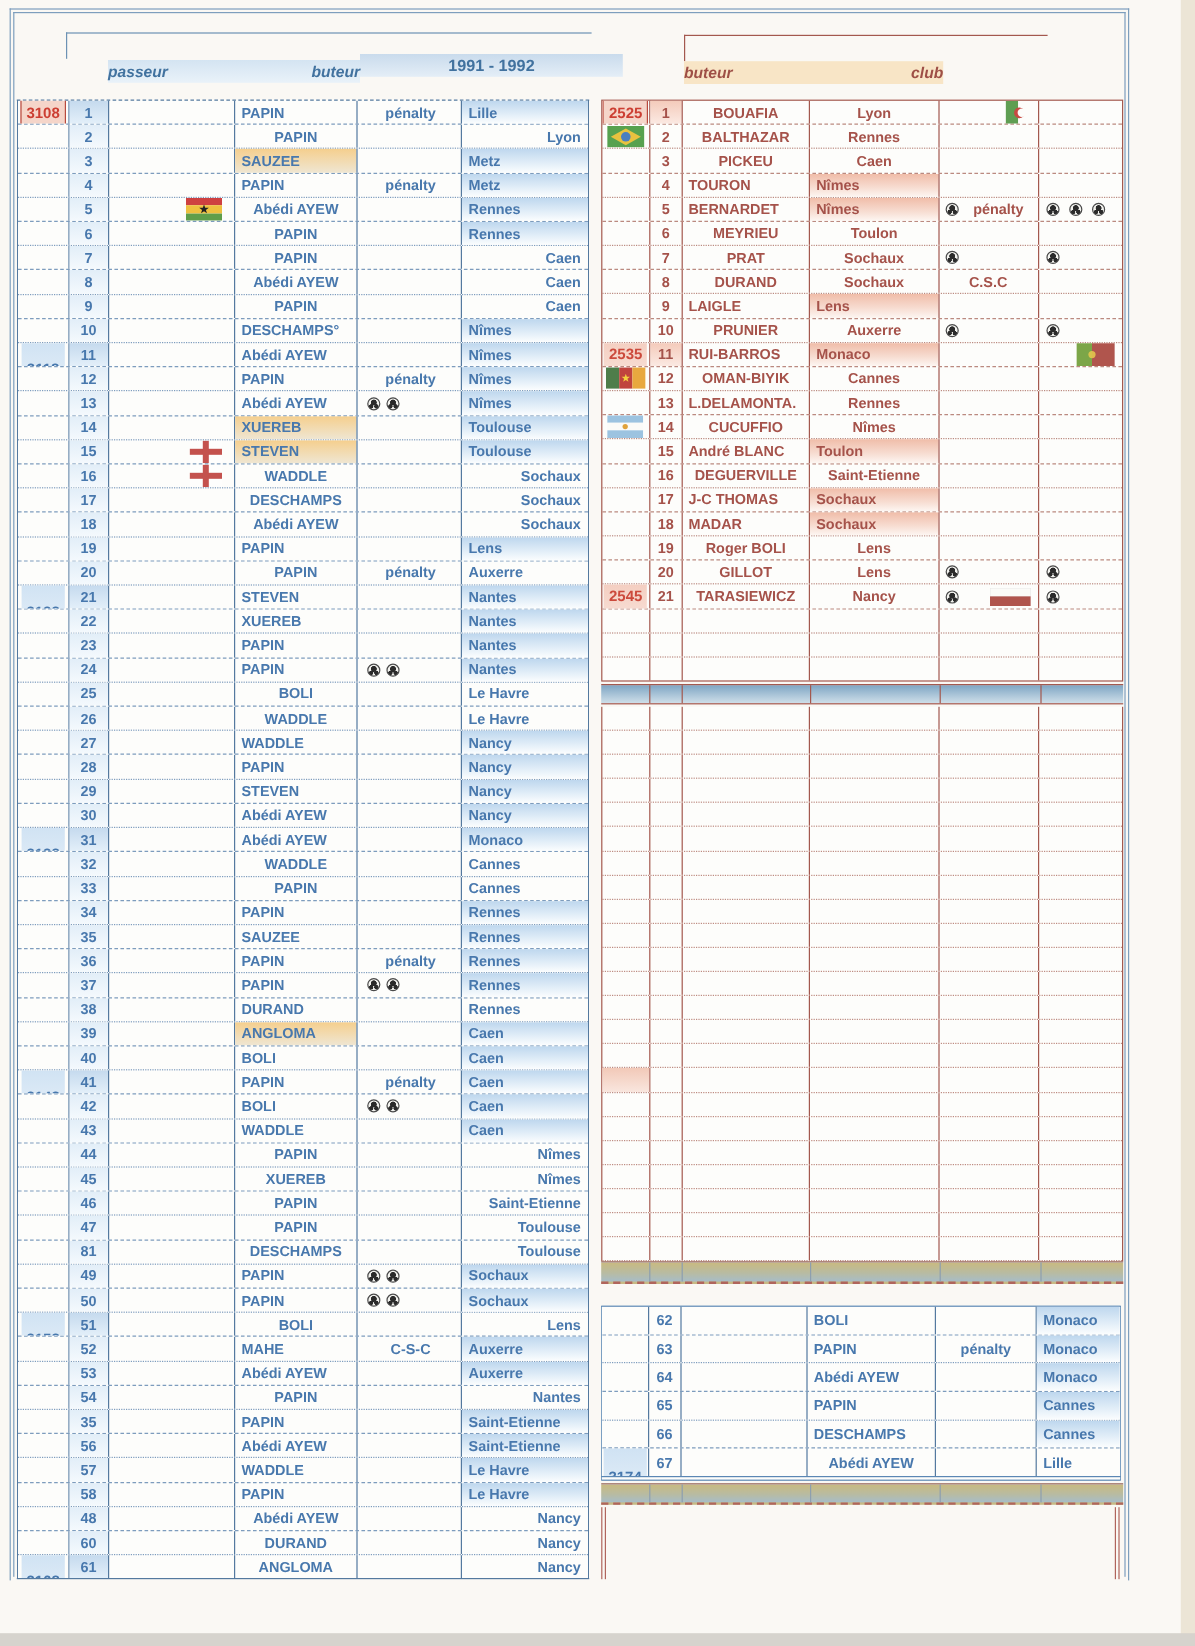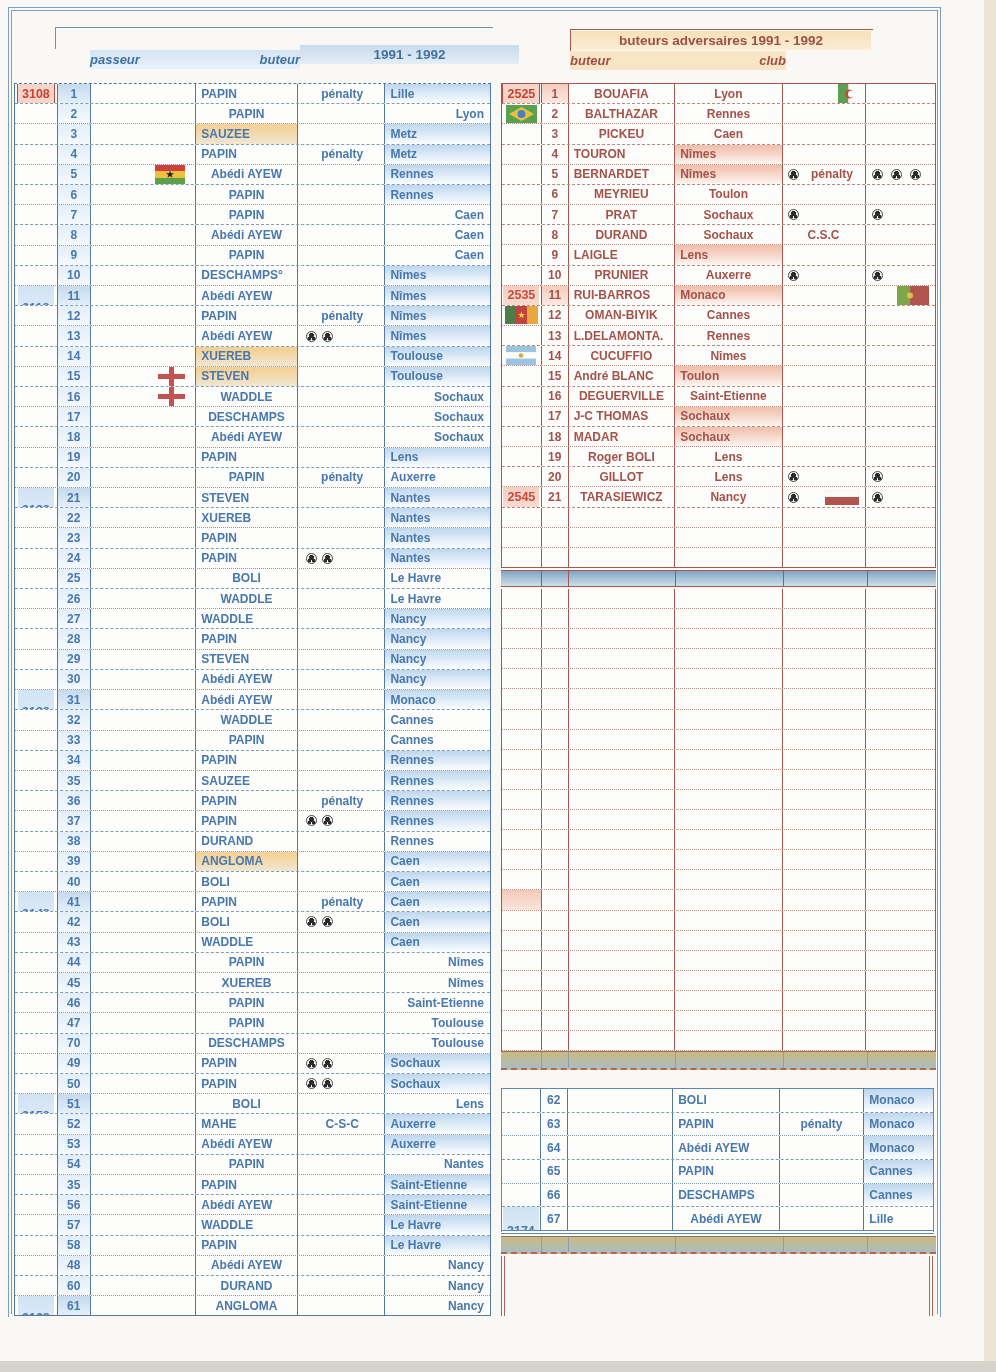--- a/index.html
+++ b/index.html
@@ -112,21 +112,20 @@
   <div class="frame inner" style="left:11px;top:10px;width:925px;height:1303px;"></div>
 
   <div class="bracket" style="left:55px;top:27px;width:437px;height:21px;"></div>
   <div class="band blue" style="left:300px;top:45px;width:219px;height:19px;">1991 - 1992</div>
   <div class="band blue2 cols" style="left:90px;top:50px;width:210px;height:19px;">
     <span class="it">passeur</span>
     <span class="it">buteur</span>
   </div>
 
   <div class="bracket red" style="left:570px;top:29px;width:302px;height:21px;"></div>
-  <div class="band tan" style="left:571px;top:30.5px;width:300px;height:19px;">buteurs adversaires 1991 - 1992</div>
   <div class="band tan2 cols" style="left:570px;top:51px;width:216px;height:19px;">
     <span class="it">buteur</span>
     <span class="it">club</span>
   </div>
 
   <div class="tbl" id="left-rows">
       <div class="lrow">
         <div class="cell vb c-id">
           <div class="idbox id-red">3108</div>
         </div>
@@ -556,21 +555,21 @@
       <div class="lrow">
         <div class="cell vb c-id"></div>
         <div class="cell vb c-num">47</div>
         <div class="cell vb c-pas"></div>
         <div class="cell vb c-but align-c">PAPIN</div>
         <div class="cell vb c-note"></div>
         <div class="cell c-club align-r">Toulouse</div>
       </div>
       <div class="lrow sep-dot">
         <div class="cell vb c-id"></div>
-        <div class="cell vb c-num">70</div>
+        <div class="cell vb c-num">81</div>
         <div class="cell vb c-pas"></div>
         <div class="cell vb c-but align-c">DESCHAMPS</div>
         <div class="cell vb c-note"></div>
         <div class="cell c-club align-r">Toulouse</div>
       </div>
       <div class="lrow">
         <div class="cell vb c-id"></div>
         <div class="cell vb c-num">49</div>
         <div class="cell vb c-pas"></div>
         <div class="cell vb c-but align-l">PAPIN</div>

